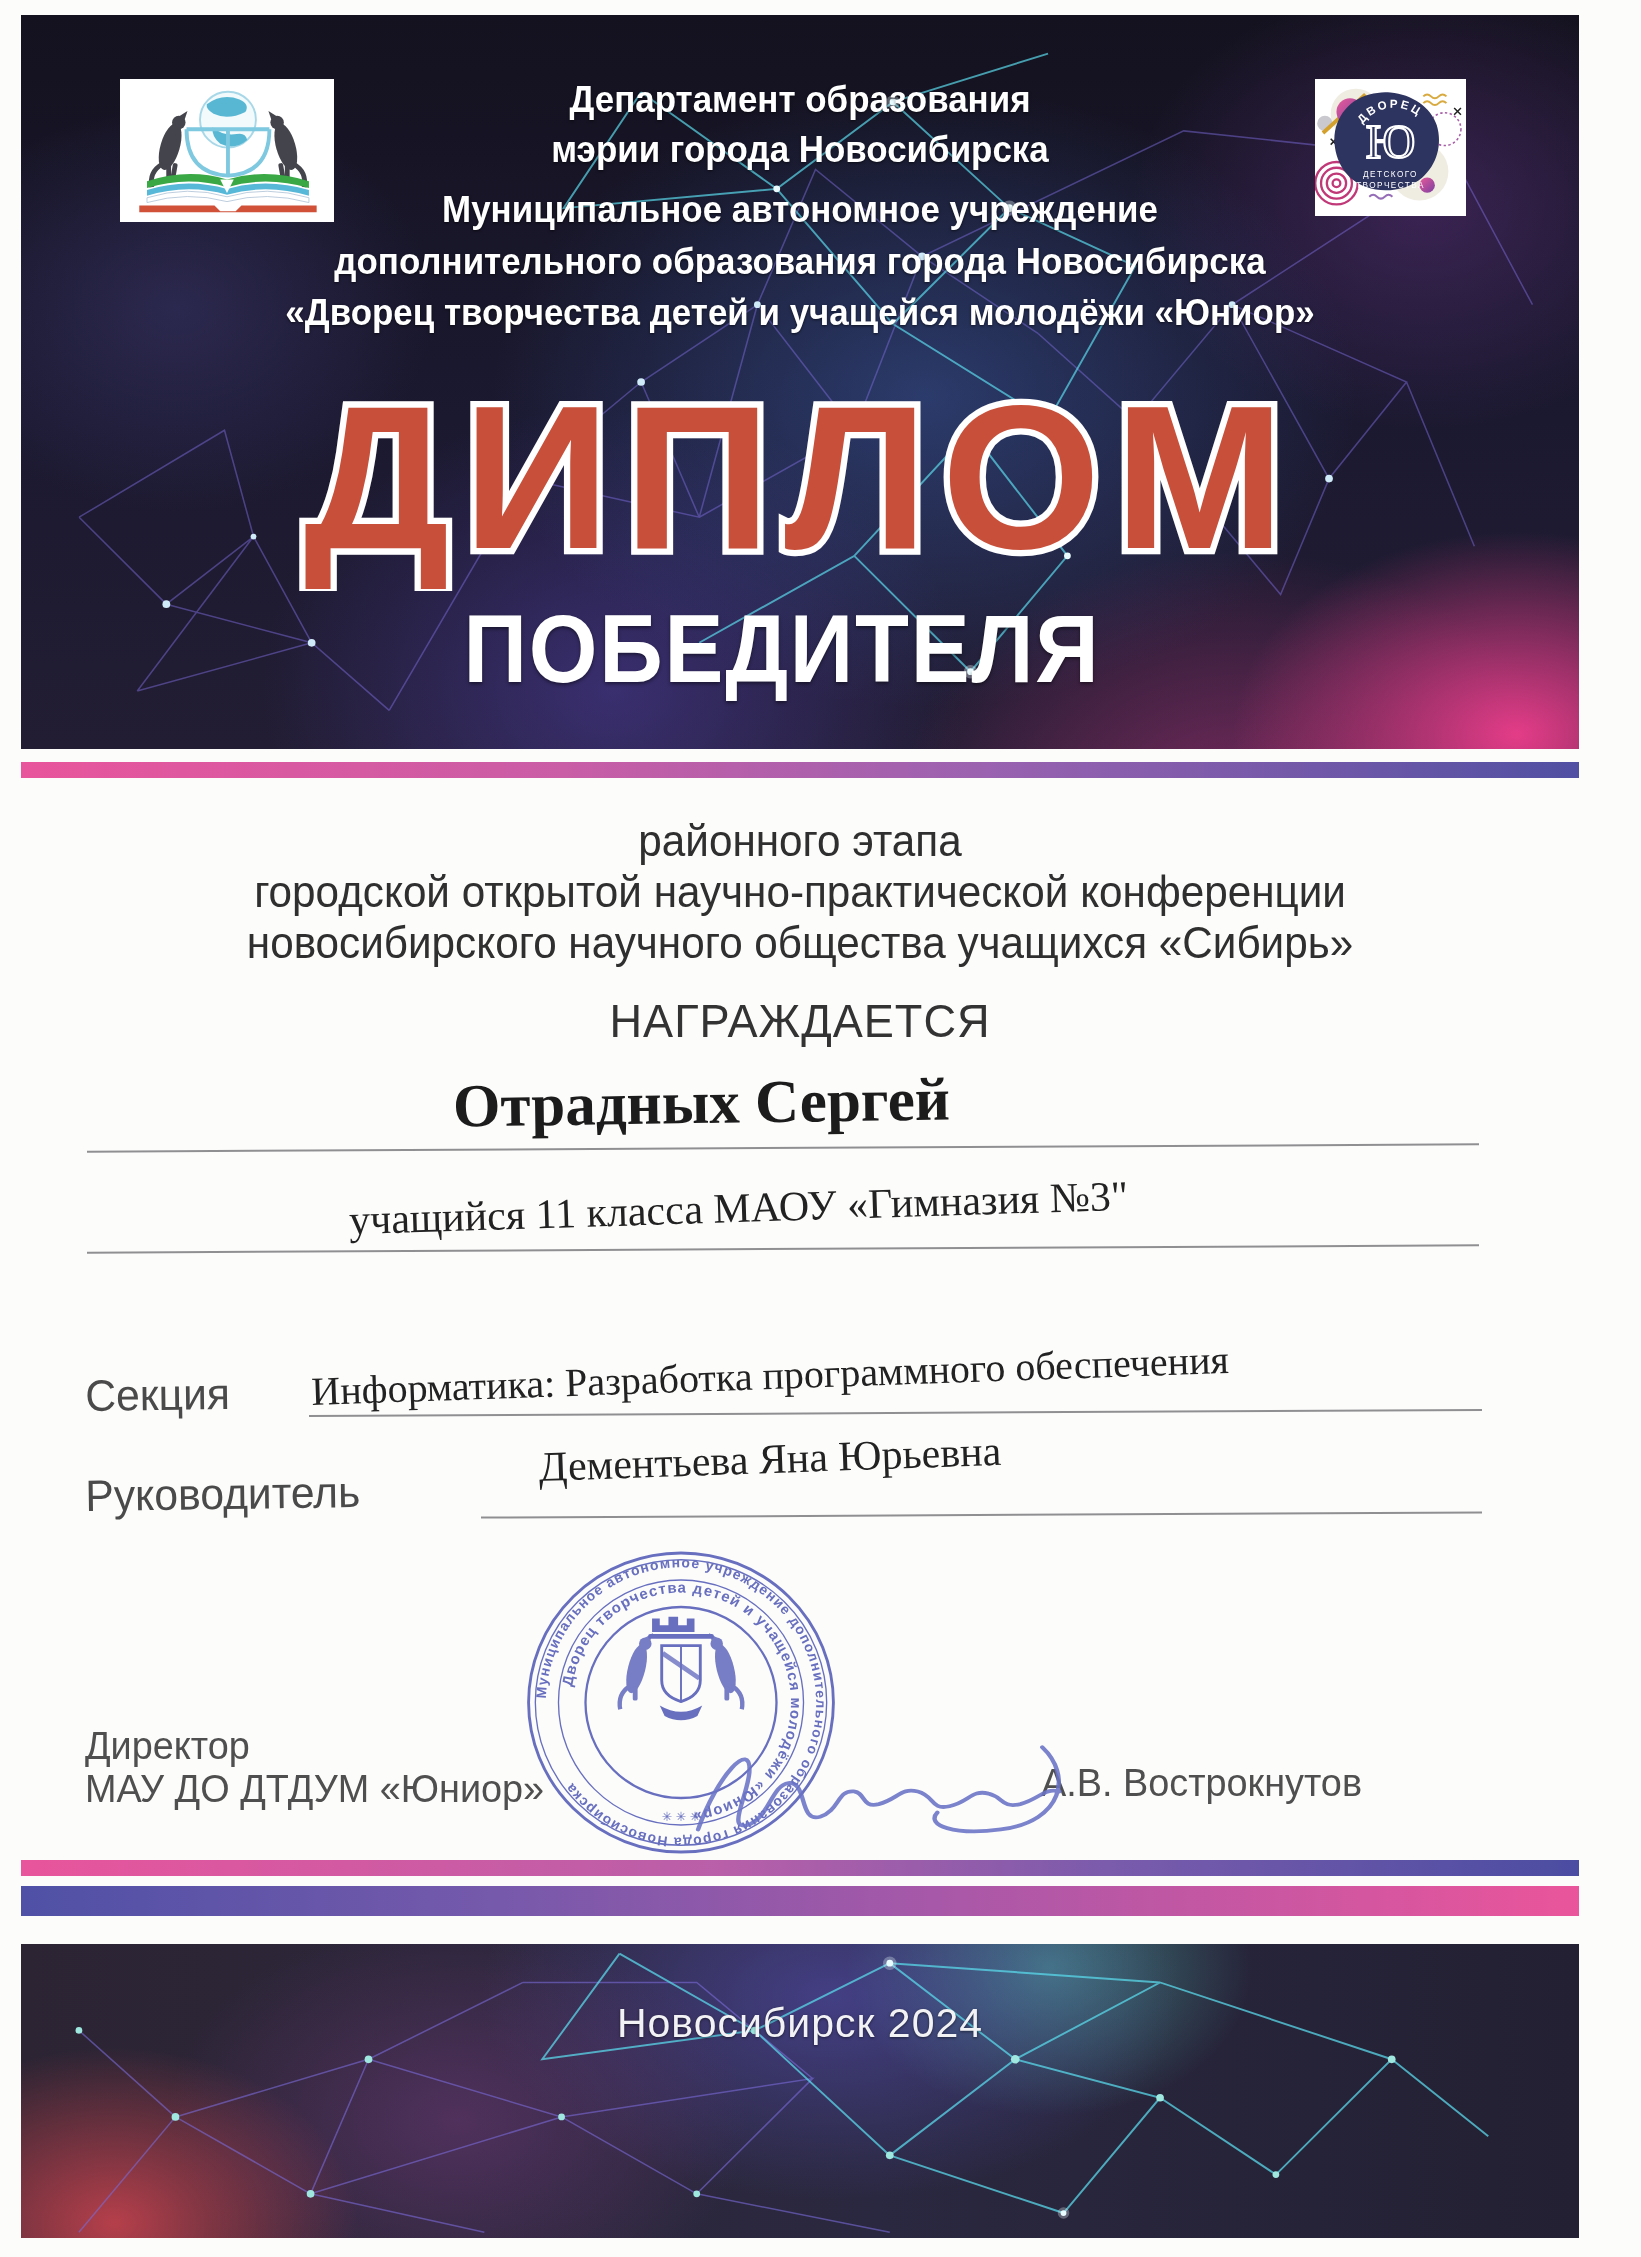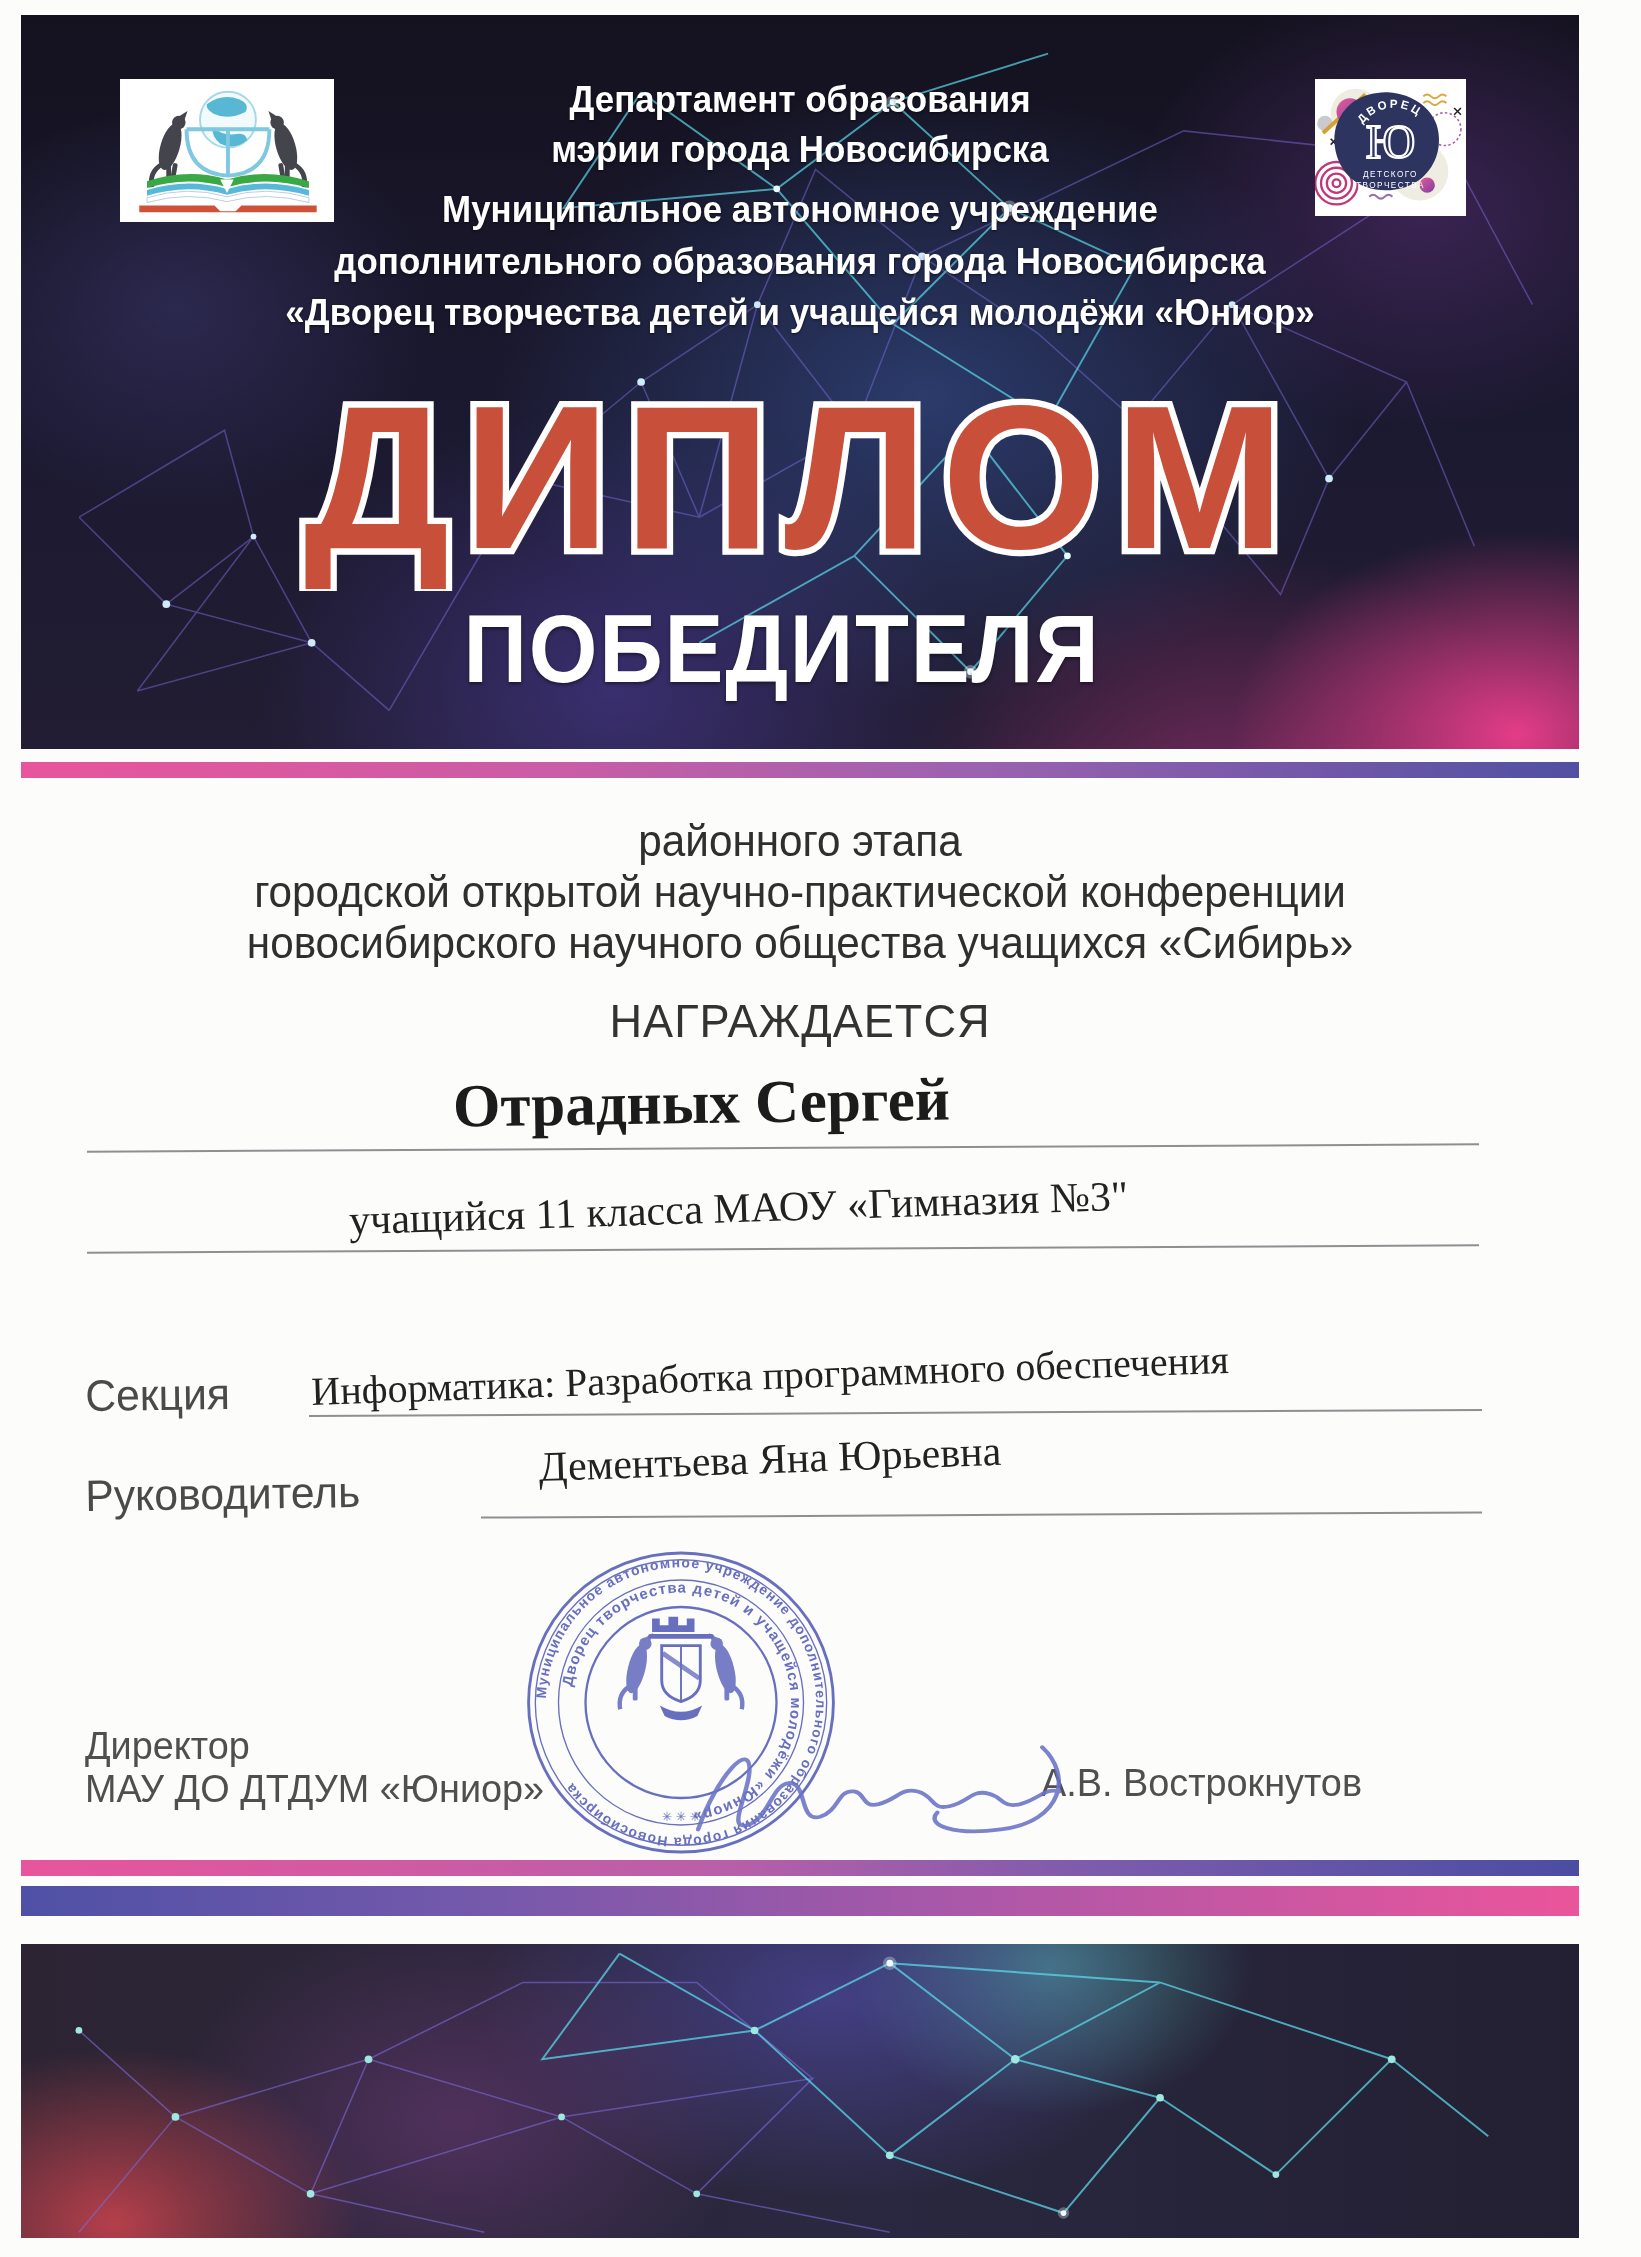--- a/index.html
+++ b/index.html
@@ -298,16 +298,17 @@
           <circle cx="700" cy="260" r="3.5"></circle>
           <circle cx="60" cy="90" r="3.5"></circle>
       </g>
       <g fill="#eafcff">
         <circle cx="900" cy="20" r="7" opacity=".3"></circle>
           <circle cx="900" cy="20" r="3.5"></circle>
         <circle cx="1080" cy="280" r="6" opacity=".3"></circle>
           <circle cx="1080" cy="280" r="3"></circle>
       </g>
     </svg>
+    <div id="city-year">Новосибирск 2024</div>
   </div>
 
 </div>
 
 
 </body></html>

